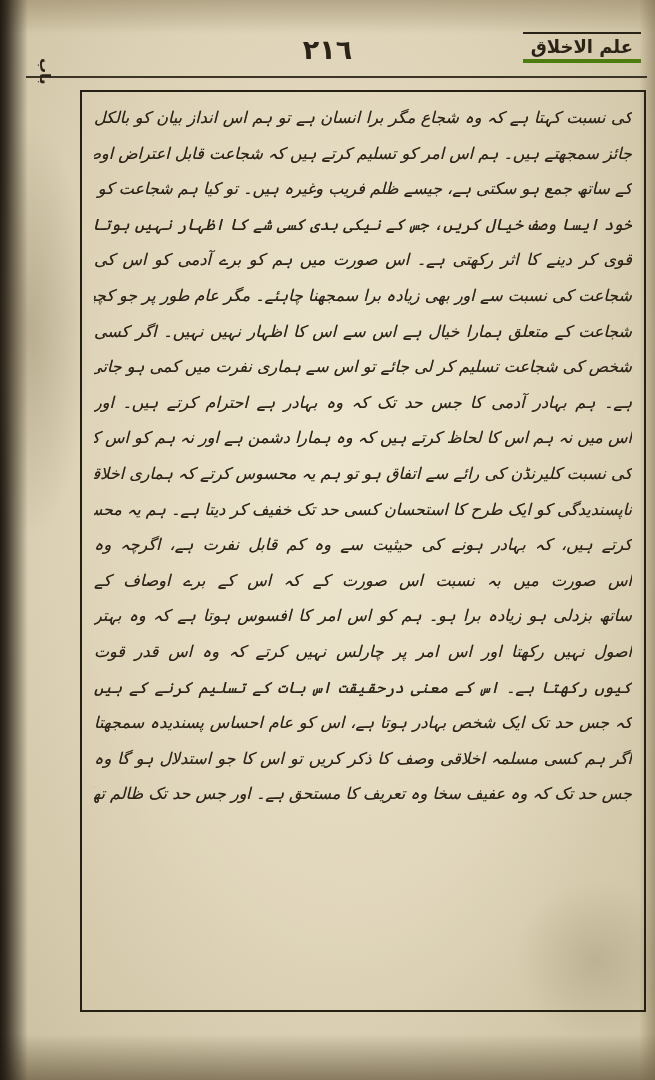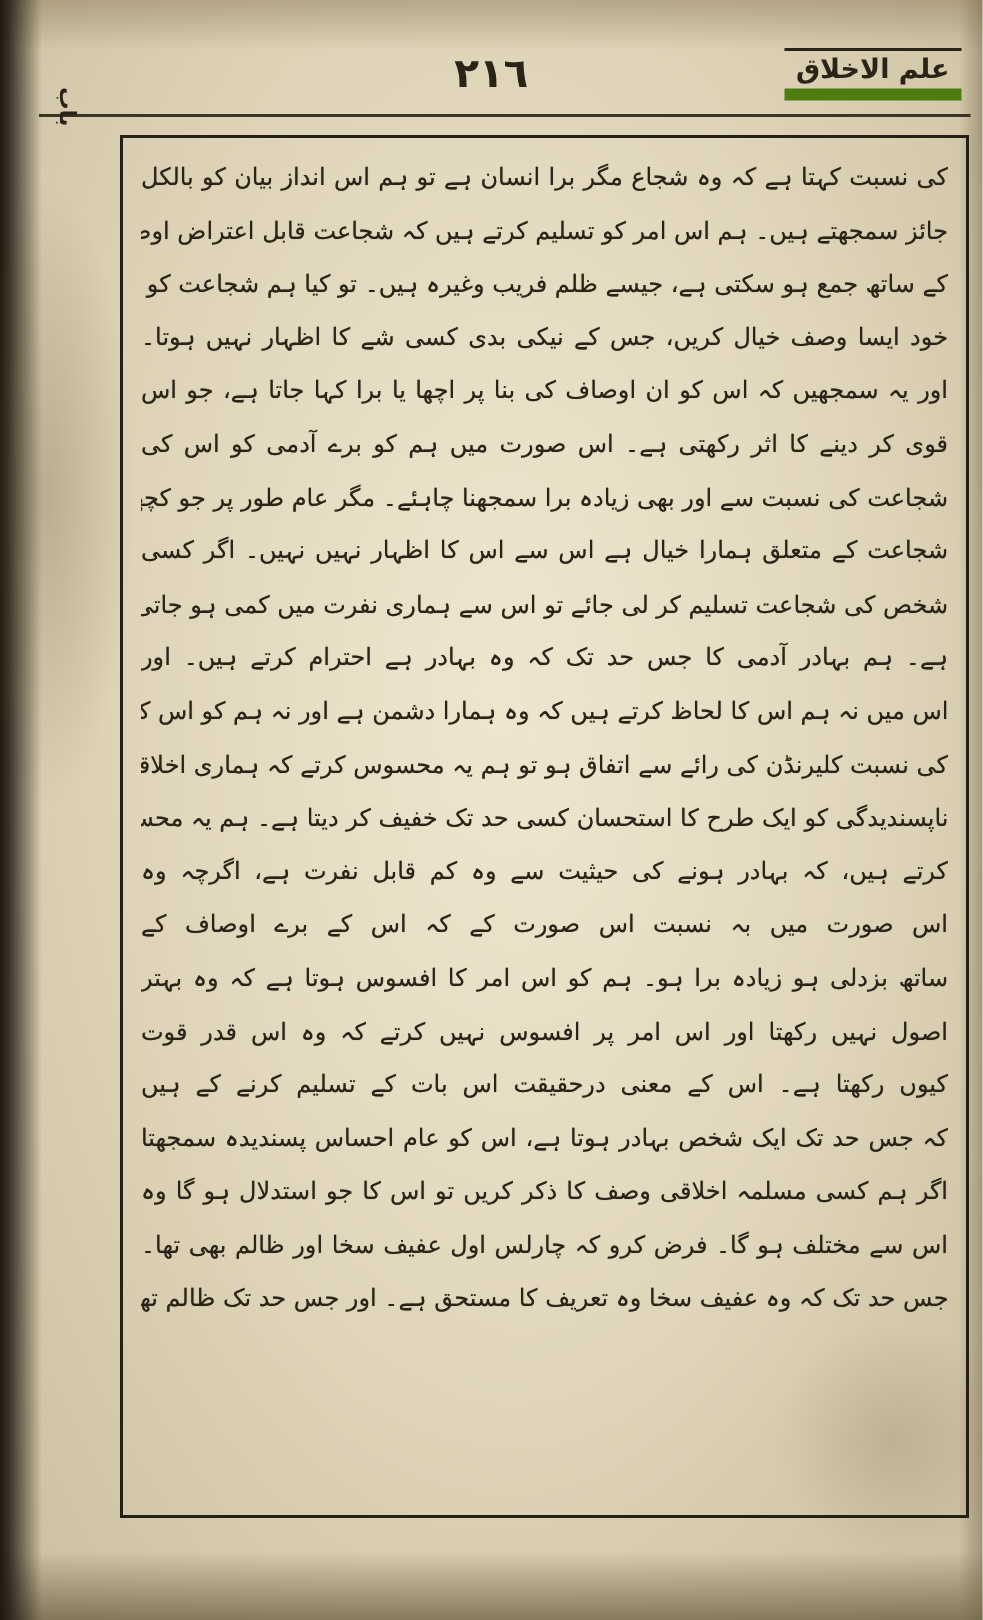--- a/index.html
+++ b/index.html
@@ -25,39 +25,40 @@
     writing-mode:vertical-rl;font-size:15px;font-weight:bold;
     letter-spacing:2px;color:#2b2317;
   }
   .page-number{
     position:absolute;left:50%;transform:translateX(-50%);top:6px;
     font-size:27px;font-weight:bold;
   }
   .header-title{
     position:absolute;right:14px;top:4px;
     font-size:18px;font-weight:bold;padding:2px 8px;
-    border-top:2px solid #2b2317;border-bottom:8px solid #4d7c0f;
+    border-top:2px solid #2b2317;border-bottom:4px solid #4d7c0f;
   }
   .header-rule{
     position:absolute;top:76px;left:26px;right:8px;height:2px;
     background:#2b2317;opacity:.9;
   }
   .text-frame{
     position:absolute;top:90px;left:80px;right:9px;bottom:68px;
     border:2px solid #262014;
     padding:8px 12px 6px 12px;
     direction:rtl;
     background:radial-gradient(ellipse at 50% 45%,rgba(255,250,232,.25),rgba(255,250,232,0) 75%);
   }
   .line{
     height:35.6px;line-height:35.6px;overflow:hidden;
     font-size:16px;
     text-align:justify;text-align-last:justify;
     text-shadow:0 0 .5px rgba(43,35,23,.55);
     white-space:nowrap;
+    font-style:italic;
   }
 </style>
 </head>
 <body>
 
 <div class="stain a"></div>
 <div class="stain b"></div>
 
 <div class="header">
   <span class="margin-note">باب</span>
@@ -65,31 +66,29 @@
   <span class="header-title">علم الاخلاق</span>
 </div>
 
 <div class="header-rule"></div>
 
 <div class="text-frame">
     <div class="line">کی نسبت کہتا ہے کہ وہ شجاع مگر برا انسان ہے تو ہم اس انداز بیان کو بالکل</div>
     <div class="line">جائز سمجھتے ہیں۔ ہم اس امر کو تسلیم کرتے ہیں کہ شجاعت قابل اعتراض اوصاف</div>
     <div class="line">کے ساتھ جمع ہو سکتی ہے، جیسے ظلم فریب وغیرہ ہیں۔ تو کیا ہم شجاعت کو بجائے</div>
     <div class="line">خود ایسا وصف خیال کریں، جس کے نیکی بدی کسی شے کا اظہار نہیں ہوتا۔</div>
-    <div class="line">اور یہ سمجھیں کہ اس کو ان اوصاف کی بنا پر اچھا یا برا کہا جاتا ہے، جو اس</div>
     <div class="line">قوی کر دینے کا اثر رکھتی ہے۔ اس صورت میں ہم کو برے آدمی کو اس کی</div>
     <div class="line">شجاعت کی نسبت سے اور بھی زیادہ برا سمجھنا چاہئے۔ مگر عام طور پر جو کچھ</div>
     <div class="line">شجاعت کے متعلق ہمارا خیال ہے اس سے اس کا اظہار نہیں نہیں۔ اگر کسی</div>
     <div class="line">شخص کی شجاعت تسلیم کر لی جائے تو اس سے ہماری نفرت میں کمی ہو جاتی</div>
     <div class="line">ہے۔ ہم بہادر آدمی کا جس حد تک کہ وہ بہادر ہے احترام کرتے ہیں۔ اور</div>
     <div class="line">اس میں نہ ہم اس کا لحاظ کرتے ہیں کہ وہ ہمارا دشمن ہے اور نہ ہم کو اس کی</div>
     <div class="line">کی نسبت کلیرنڈن کی رائے سے اتفاق ہو تو ہم یہ محسوس کرتے کہ ہماری اخلاقی</div>
     <div class="line">ناپسندیدگی کو ایک طرح کا استحسان کسی حد تک خفیف کر دیتا ہے۔ ہم یہ محسوس</div>
     <div class="line">کرتے ہیں، کہ بہادر ہونے کی حیثیت سے وہ کم قابل نفرت ہے، اگرچہ وہ</div>
     <div class="line">اس صورت میں بہ نسبت اس صورت کے کہ اس کے برے اوصاف کے</div>
     <div class="line">ساتھ بزدلی ہو زیادہ برا ہو۔ ہم کو اس امر کا افسوس ہوتا ہے کہ وہ بہتر</div>
-    <div class="line">اصول نہیں رکھتا اور اس امر پر افسوس نہیں کرتے کہ وہ اس قدر قوت</div>
+    <div class="line">اصول نہیں رکھتا اور اس امر پر چارلس نہیں کرتے کہ وہ اس قدر قوت</div>
     <div class="line">کیوں رکھتا ہے۔ اس کے معنی درحقیقت اس بات کے تسلیم کرنے کے ہیں</div>
     <div class="line">کہ جس حد تک ایک شخص بہادر ہوتا ہے، اس کو عام احساس پسندیدہ سمجھتا</div>
     <div class="line">اگر ہم کسی مسلمہ اخلاقی وصف کا ذکر کریں تو اس کا جو استدلال ہو گا وہ</div>
-    <div class="line">اس سے مختلف ہو گا۔ فرض کرو کہ چارلس اول عفیف سخا اور ظالم بھی تھا۔</div>
     <div class="line">جس حد تک کہ وہ عفیف سخا وہ تعریف کا مستحق ہے۔ اور جس حد تک ظالم تھا</div>
   </div>
 
 </body></html>

